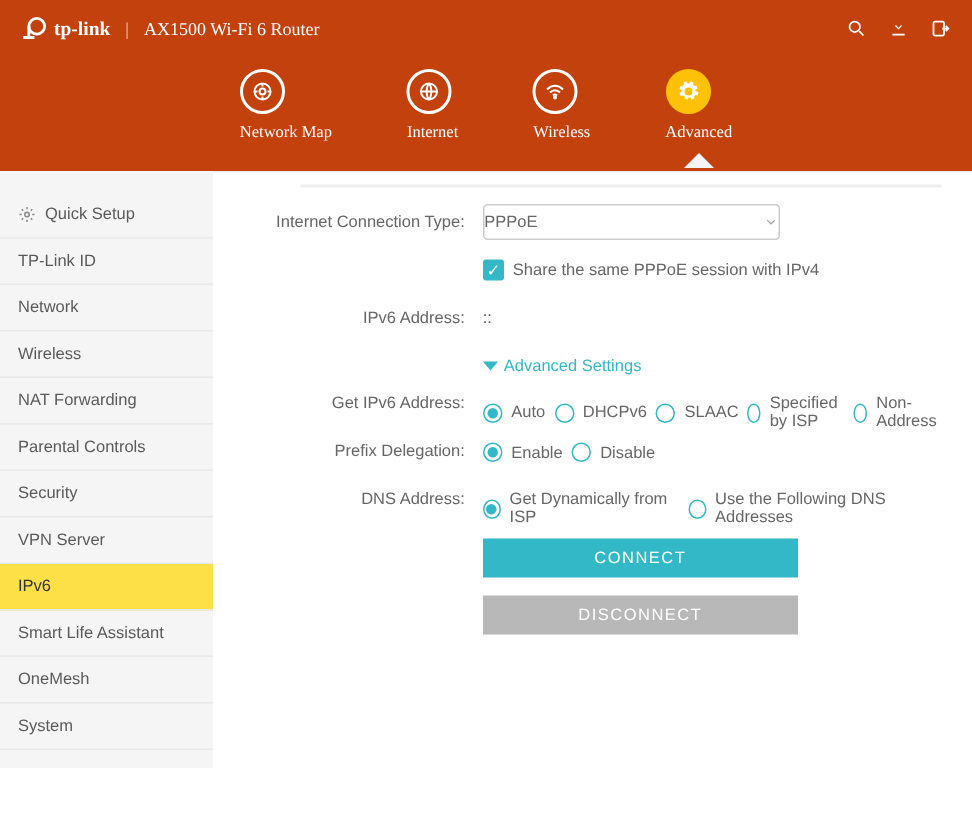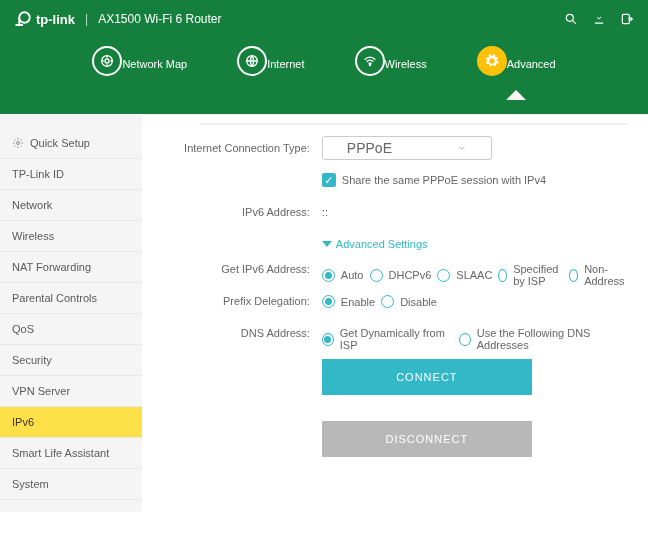--- a/index.html
+++ b/index.html
@@ -1,29 +1,29 @@
 <!DOCTYPE html>
 <html><head>
 <meta charset="utf-8">
 <style>
   * { box-sizing: border-box; margin: 0; padding: 0; }
   body { font-family: Arial, sans-serif; font-size: 12px; color: #555; background: #fff; width: 648px; }
   
   
-  .header { background: #15803d; color: #fff; height: 114px; position: relative; }
+  .header { background: #c2410c; color: #fff; height: 114px; position: relative; font-family: Liberation Serif, serif; }
   .header-top { display: flex; align-items: center; padding: 10px 14px 0 14px; }
   .logo { display: flex; align-items: center; font-weight: bold; font-size: 13px; }
   .logo-mark { width: 18px; height: 18px; margin-right: 4px; }
   .divider { margin: 0 10px; color: #fff; opacity: 0.7; }
   .product-name { font-size: 12px; font-weight: normal; }
   .header-tools { margin-left: auto; display: flex; gap: 14px; align-items: center; }
   .tool-icon { width: 14px; height: 14px; cursor: pointer; display:flex; align-items:center; justify-content:center; }
   
   .nav { display: flex; justify-content: center; gap: 50px; padding-top: 18px; }
-  .nav-item { display: flex; flex-direction: row; align-items: center; color: #fff; font-size: 11px; cursor: pointer; position: relative; }
+  .nav-item { display: flex; flex-direction: column; align-items: flex-start; color: #fff; font-size: 11px; cursor: pointer; position: relative; }
   .nav-circle { width: 30px; height: 30px; border: 2px solid #fff; border-radius: 50%; display: flex; align-items: center; justify-content: center; margin-bottom: 6px; }
   .nav-circle svg { width: 16px; height: 16px; }
   .nav-item.active .nav-circle { background: #ffc107; border-color: #ffc107; }
   .nav-item.active::after { content: ""; position: absolute; bottom: -18px; left: 50%; transform: translateX(-50%); width: 0; height: 0; border-left: 10px solid transparent; border-right: 10px solid transparent; border-bottom: 10px solid #f5f5f5; }
   
   
   .body { display: flex; min-height: 398px; }
   .sidebar { width: 150px; background: #f5f5f5; padding-top: 14px; }
   .side-item { padding: 9px 12px; font-size: 11px; color: #5a5a5a; border-bottom: 1px solid #e8e8e8; cursor: pointer; display: flex; align-items: center; gap: 6px; }
   .side-item.active { background: #fde047; color: #333; }
@@ -32,35 +32,35 @@
   .content { flex: 1; padding: 20px 20px 14px 10px; background: #fff; border-top:1px solid #eee; position:relative; }
   .content::before { content:""; position:absolute; left:58px; right:20px; top:8px; height:2px; background:#eee; border-radius:2px;}
   .form-row { display: flex; align-items: center; min-height: 26px; margin-bottom: 6px; font-size: 11px; }
   .form-row.top { align-items: flex-start; }
   .form-label { width: 170px; text-align: right; padding-right: 12px; color: #666; }
   .form-field { flex: 1; }
   
   .toggle { width: 32px; height: 16px; background: #32b8c6; border-radius: 8px; position: relative; cursor: pointer; }
   .toggle::after { content: ""; width: 12px; height: 12px; background: #fff; border-radius: 50%; position: absolute; right: 2px; top: 2px; }
   
-  .select { border: 1px solid #ccc; border-radius: 3px; height: 24px; width: 170px; padding: 0 24px; display: flex; align-items: center; justify-content: space-between; font-size: 14px; color: #666; cursor: pointer; }
+  .select { border: 1px solid #ccc; border-radius: 3px; height: 24px; width: 198px; padding: 0 0; display: flex; align-items: center; justify-content: space-between; font-size: 11px; color: #666; cursor: pointer; }
   .select svg { width: 10px; height: 10px; }
   
   .checkbox { display: flex; align-items: center; gap: 6px; font-size: 11px; color: #666; }
   .cb { width: 14px; height: 14px; background: #32b8c6; border-radius: 2px; display: flex; align-items: center; justify-content: center; color: #fff; cursor:pointer; }
   
   .adv-link { color: #32b8c6; font-size: 11px; display: flex; align-items: center; gap: 4px; cursor: pointer; }
   .tri-down { width: 0; height: 0; border-left: 5px solid transparent; border-right: 5px solid transparent; border-top: 6px solid #32b8c6; }
   
   .radio-group { display: flex; flex-direction: row; gap: 6px; }
   .radio { display: flex; align-items: center; gap: 6px; font-size: 11px; color: #666; cursor: pointer; }
   .rdot { width: 13px; height: 13px; border: 1.5px solid #32b8c6; border-radius: 50%; display: flex; align-items: center; justify-content: center; }
   .rdot.sel::after { content: ""; width: 7px; height: 7px; background: #32b8c6; border-radius: 50%; }
   
-  .btn { width: 210px; height: 36px; display: flex; align-items: center; justify-content: center; font-size: 11px; letter-spacing: 1px; cursor: pointer; margin-bottom: 20px; }
+  .btn { width: 210px; height: 26px; display: flex; align-items: center; justify-content: center; font-size: 11px; letter-spacing: 1px; cursor: pointer; margin-bottom: 6px; }
   .btn.connect { background: #32b8c6; color: #fff; }
   .btn.disconnect { background: #b8b8b8; color: #fff; }
 </style>
 </head>
 <body>
 
 <div class="header">
   <div class="header-top">
     <div class="logo">
       <svg class="logo-mark" viewBox="0 0 24 24" fill="none" stroke="#fff" stroke-width="2.5">
@@ -149,33 +149,33 @@
     <div class="side-item">
         <span>Wireless</span>
       </div>
     <div class="side-item">
         <span>NAT Forwarding</span>
       </div>
     <div class="side-item">
         <span>Parental Controls</span>
       </div>
     <div class="side-item">
-        <span>QoS</span>
-      </div>
-    <div class="side-item">
         <span>Security</span>
       </div>
     <div class="side-item">
         <span>VPN Server</span>
       </div>
     <div class="side-item active">
         <span>IPv6</span>
       </div>
     <div class="side-item">
         <span>Smart Life Assistant</span>
+      </div>
+    <div class="side-item">
+        <span>OneMesh</span>
       </div>
     <div class="side-item">
         <span>System</span>
       </div>
   </div>
 
   <div class="content">
     <div class="form-row">
       <div class="form-label">Internet Connection Type:</div>
       <div class="form-field">

